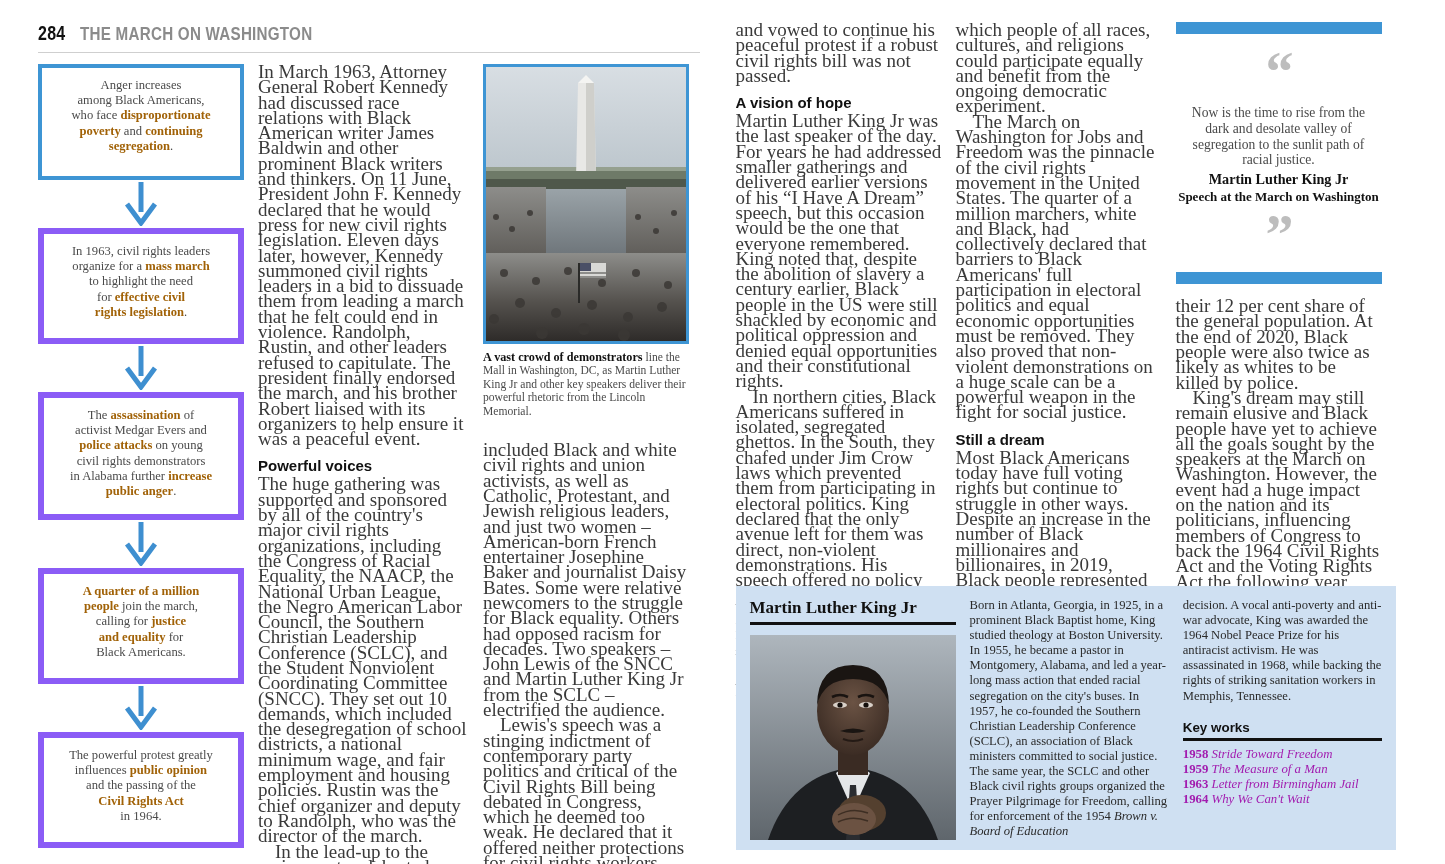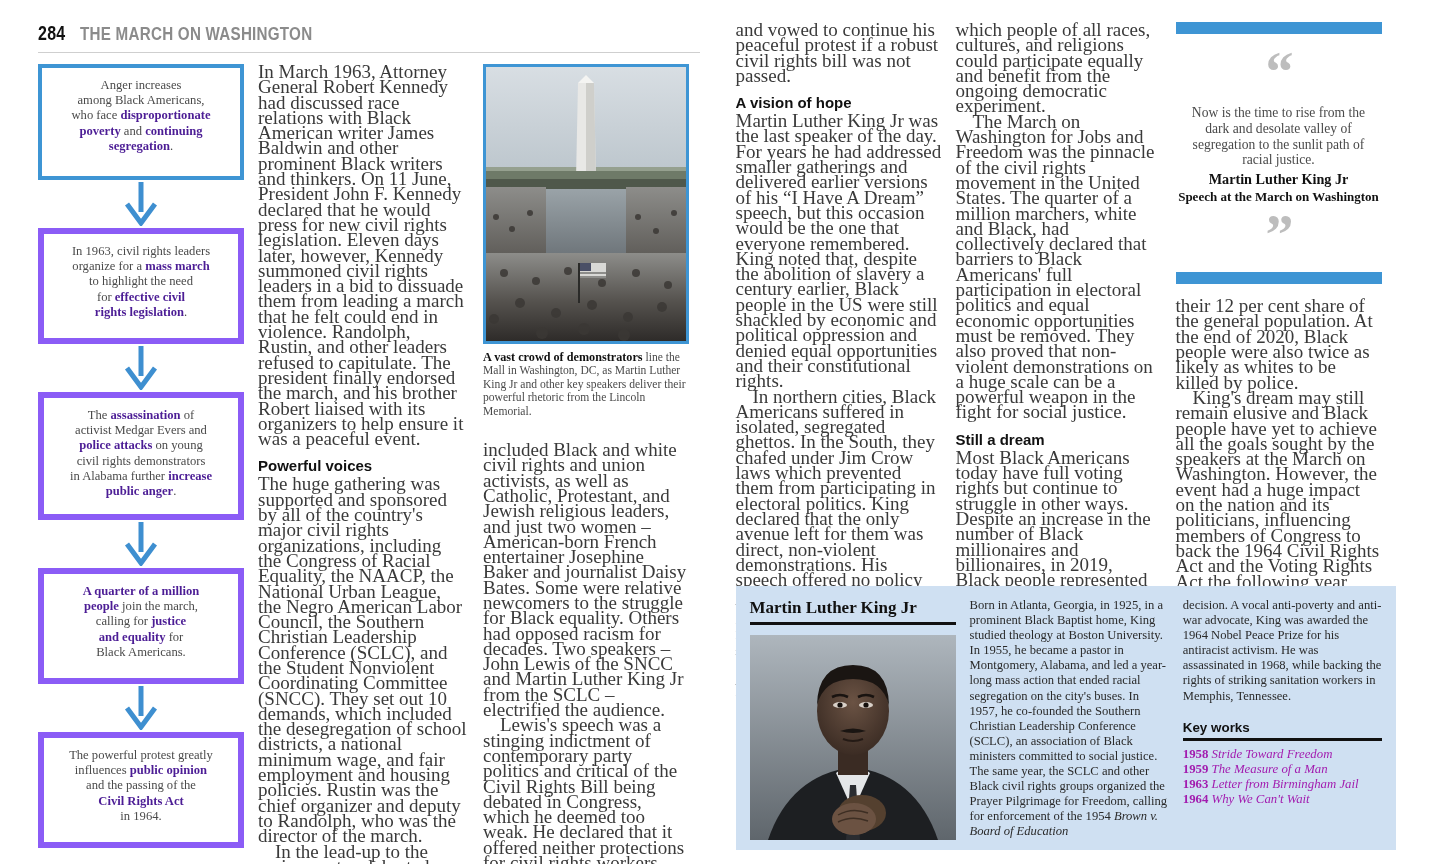--- a/index.html
+++ b/index.html
@@ -48,21 +48,21 @@
   .flow{width:206px;}
   .fbox{
     box-sizing:border-box;
     background:#fff;
     text-align:center;
     font-size:12.6px;line-height:15.2px;
     color:#4a4a4a;
     display:flex;align-items:flex-start;justify-content:center;
     padding:10px 12px;
   }
-  .fbox b{color:#4c1d95;font-weight:bold;}
+  .fbox b{color:#a16207;font-weight:bold;}
   .fbox.blue{border:4px solid #3e95d4;height:116px;}
   .fbox.black{border:6px solid #8b5cf6;height:116px;}
   .fbox.black.tall{height:128px;}
   .arrow{height:48px;display:flex;align-items:center;justify-content:center;}
   .arrow svg{display:block;}
 
   
   .photo-wrap{border:3px solid #3e95d4;box-sizing:border-box;width:206px;height:280px;overflow:hidden;position:relative;}
   .cap{font-size:11.6px;line-height:13.4px;margin-top:7px;color:#4a4a4a;}
   .cap b{color:#111;font-weight:bold;font-size:12.2px;}

